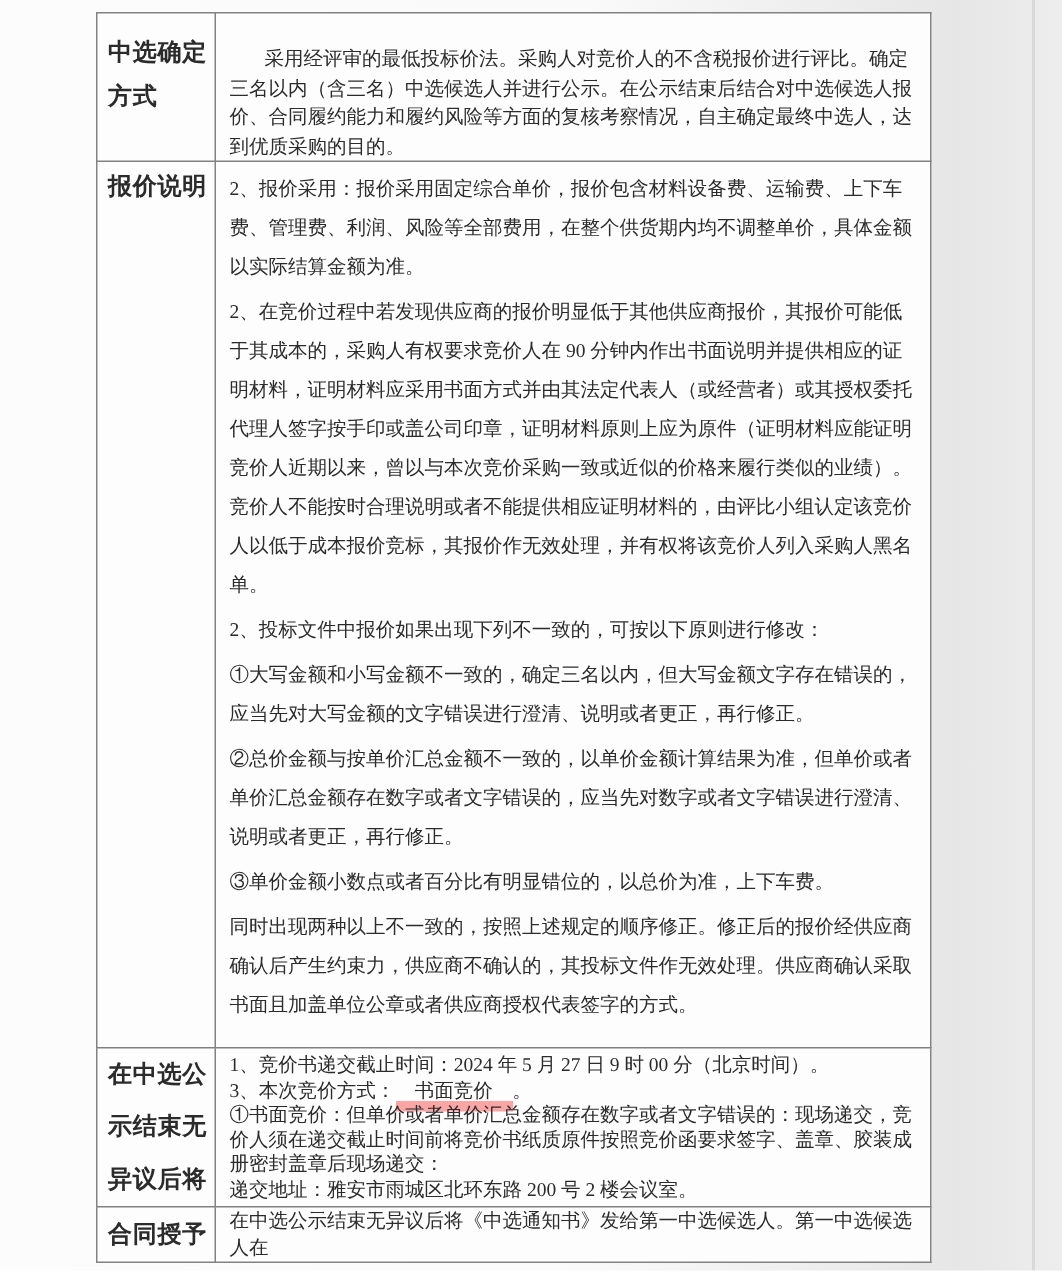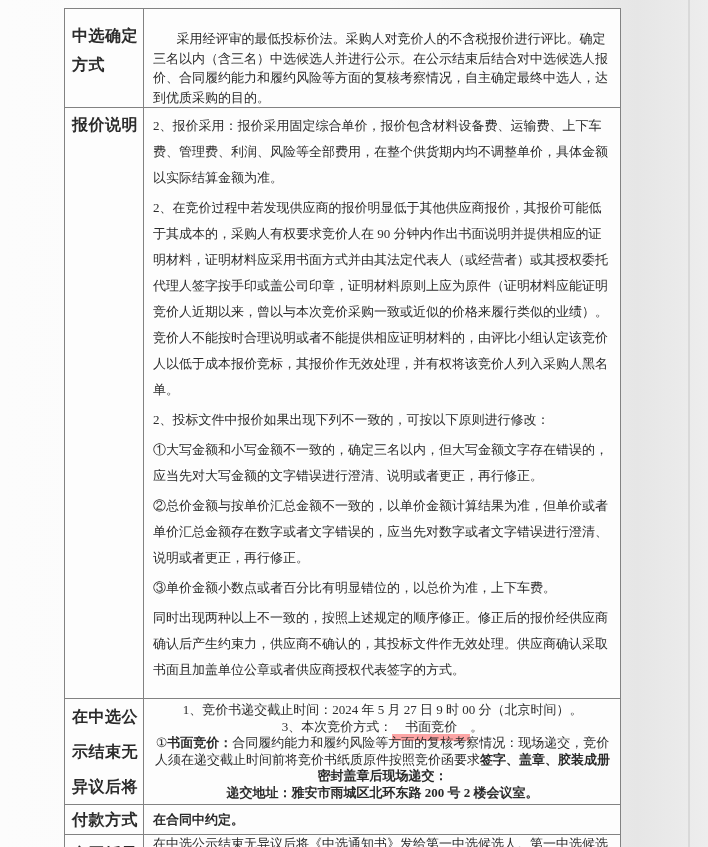--- a/index.html
+++ b/index.html
@@ -51,31 +51,31 @@
   
   tr.r2 td { height: 583px; margin-left: 28px; }
   tr.r2 td.hdr { line-height: 20px; padding-top: 7px; }
   tr.r2 td.ct { padding: 5px 10px 0 9px; line-height: 26px; }
   tr.r2 td.ct p { margin: 0 0 4px 0; }
   tr.r2 td.ct p:last-child { margin-bottom: 0; }
   
   tr.r3 td { height: 98px; }
   tr.r3 td.hdr { vertical-align: middle; line-height: 35px; padding-top: 0; }
   tr.r3 td.ct { padding: 3px 8px 0 9px; line-height: 16.5px; }
-  tr.r3 td.ct p { margin: 0; text-align: center; }
+  tr.r3 td.ct p { margin: 0; }
   
   tr.r4 td { height: 29px; }
   tr.r4 td.hdr { vertical-align: middle; padding-top: 0; line-height: 15px; }
   tr.r4 td.ct { vertical-align: middle; padding: 0 8px 0 9px; font-weight: bold; }
   
   tr.r5 td { height: 28px; }
   tr.r5 td.hdr { vertical-align: middle; padding-top: 0; line-height: 15px; }
   tr.r5 td.ct { vertical-align: middle; padding: 0 8px 0 9px; }
 
-  .b { font-weight: bold; }
+  .b { font-weight: normal; }
   .u { text-underline-offset: 2px; }
   .blank {
     border-bottom: 7px solid #fca5a5;
     padding: 0 13px;
   }
 </style>
 </head>
 <body>
 
 <div class="edge-line"></div>
@@ -104,28 +104,24 @@
         <p>③单价金额小数点或者百分比有明显错位的，以总价为准，上下车费。</p>
         <p>同时出现两种以上不一致的，按照上述规定的顺序修正。修正后的报价经供应商确认后产生约束力，供应商不确认的，其投标文件作无效处理。供应商确认采取书面且加盖单位公章或者供应商授权代表签字的方式。</p>
       </td>
     </tr>
 
     <tr class="r3">
       <td class="hdr">在中选公示结束无异议后将</td>
       <td class="ct">
         <p>1、竞价书递交截止时间：2024 年 5 月 27 日 9 时 00 分（北京时间）。</p>
         <p><span>3、本次竞价方式：</span><span class="blank">书面竞价</span><span>。</span></p>
-        <p><span>①</span><span class="b">书面竞价：</span><span>合同履约能力和履约风险等方面的复核考察情况：</span><span class="u">现场递交</span><span>，竞价人须在递交截止时间前将竞价书纸质原件按照竞价函要求</span><span class="b">签字、盖章、胶装成册密封盖章后现场递交：</span></p>
+        <p><span>①</span><span class="b">书面竞价：</span><span>但单价或者单价汇总金额存在数字或者文字错误的：</span><span class="u">现场递交</span><span>，竞价人须在递交截止时间前将竞价书纸质原件按照竞价函要求</span><span class="b">签字、盖章、胶装成册密封盖章后现场递交：</span></p>
         <p class="b">递交地址：雅安市雨城区北环东路 200 号 2 楼会议室。</p>
       </td>
     </tr>
 
-    <tr class="r4">
-      <td class="hdr">付款方式</td>
-      <td class="ct">在合同中约定。</td>
-    </tr>
 
     <tr class="r5">
       <td class="hdr">合同授予</td>
       <td class="ct">在中选公示结束无异议后将《中选通知书》发给第一中选候选人。第一中选候选人在</td>
     </tr>
   </tbody>
 </table>
 
 </body></html>

